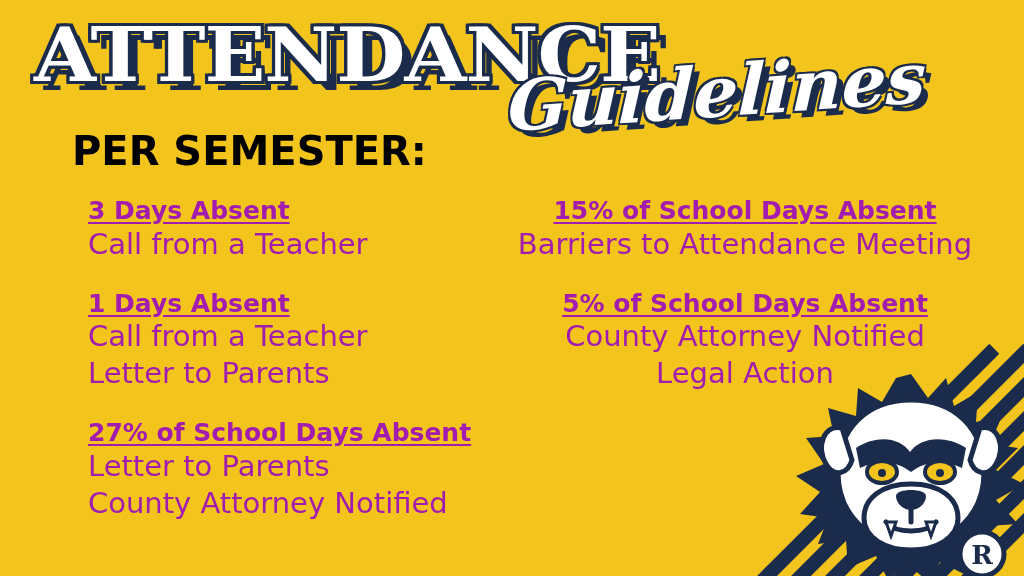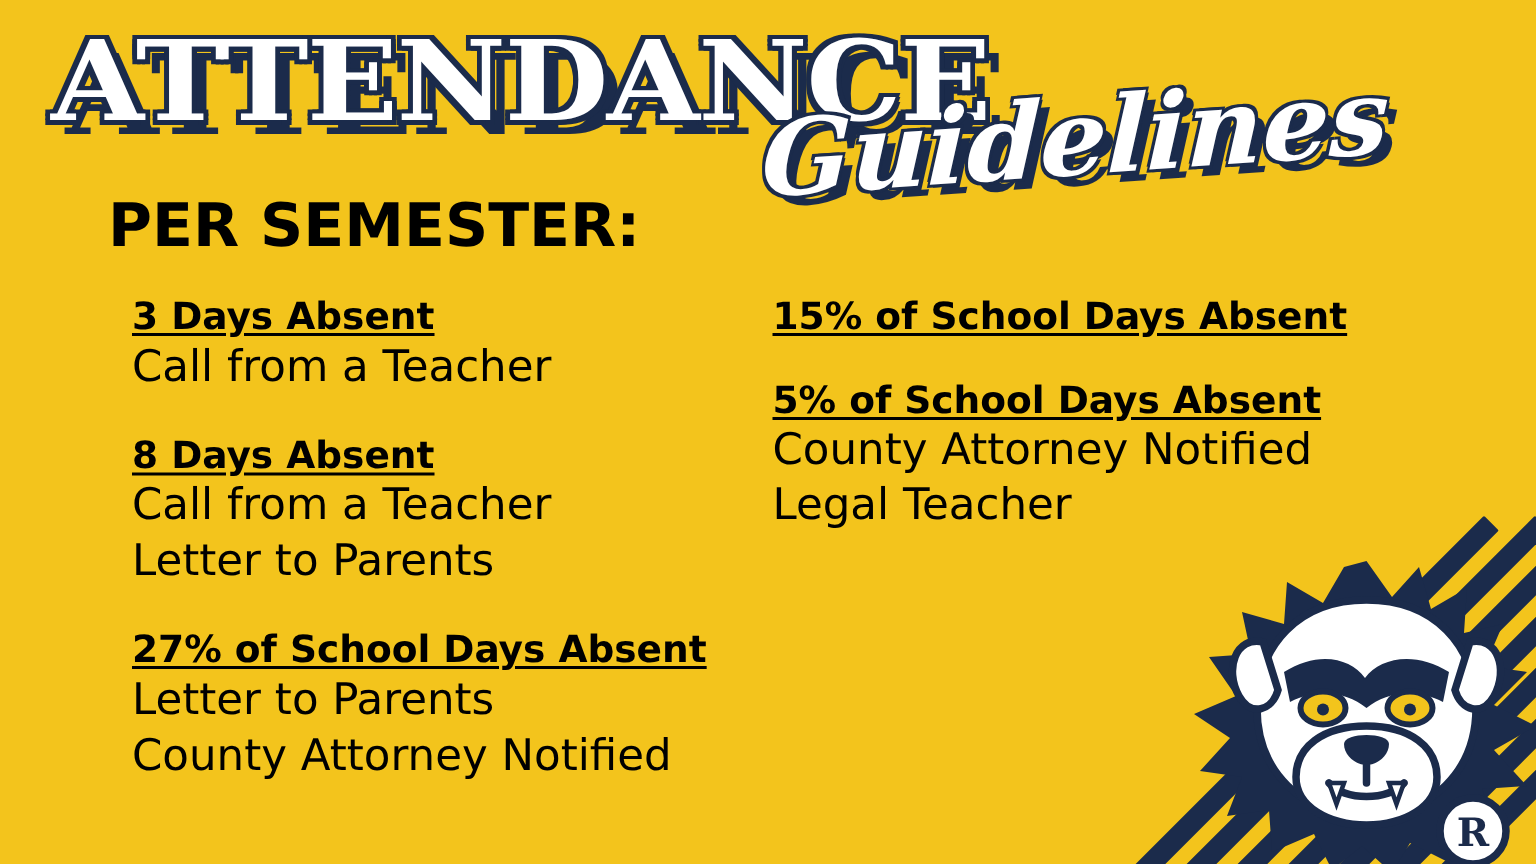--- a/index.html
+++ b/index.html
@@ -104,31 +104,32 @@
     font-weight: bold;
     font-size: 40px;
     letter-spacing: 0px;
     color: #000000;
     white-space: nowrap;
   }
 
   
   .col {
     position: absolute;
-    color: #000000;
+    color: #a21caf;
   }
   .col-left {
     top: 196px;
     left: 88px;
     width: 420px;
   }
   .col-right {
     top: 196px;
     left: 515px;
     width: 460px;
+    text-align: center;
   }
   .tier {
     margin-bottom: 26px;
   }
   .tier-title {
     font-family: "DejaVu Sans", sans-serif;
     font-weight: bold;
     font-size: 25px;
     text-decoration: underline;
     text-underline-offset: 3px;
@@ -183,43 +184,44 @@
   <div class="subhead">PER SEMESTER:</div>
 
   <div class="col col-left">
 
     <div class="tier">
       <div class="tier-title">3 Days Absent</div>
       <div class="tier-line">Call from a Teacher</div>
     </div>
 
     <div class="tier">
-      <div class="tier-title">8 Days Absent</div>
+      <div class="tier-title">1 Days Absent</div>
       <div class="tier-line">Call from a Teacher</div>
       <div class="tier-line">Letter to Parents</div>
     </div>
 
     <div class="tier">
       <div class="tier-title">27% of School Days Absent</div>
       <div class="tier-line">Letter to Parents</div>
       <div class="tier-line">County Attorney Notified</div>
     </div>
 
   </div>
 
   <div class="col col-right">
 
     <div class="tier">
       <div class="tier-title">15% of School Days Absent</div>
+      <div class="tier-line">Barriers to Attendance Meeting</div>
     </div>
 
     <div class="tier">
       <div class="tier-title">5% of School Days Absent</div>
       <div class="tier-line">County Attorney Notified</div>
-      <div class="tier-line">Legal Teacher</div>
+      <div class="tier-line">Legal Action</div>
     </div>
 
   </div>
 
   <div class="mascot">
     <svg viewBox="0 0 250 210" width="250" height="210" xmlns="http://www.w3.org/2000/svg">
 
       <g fill="#1b2b4b">
         <polygon points="125,2 142,26 160,6 168,34 192,20 190,50 216,44 204,72 232,76 210,98 238,112 210,128 232,152 202,154 212,182 182,174 182,204 154,190 142,210 122,192 102,208 90,184 62,196 60,168 32,172 42,146 14,142 34,120 10,104 38,92 20,66 48,64 42,36 70,44 72,16 96,30 110,6"></polygon>
       </g>

